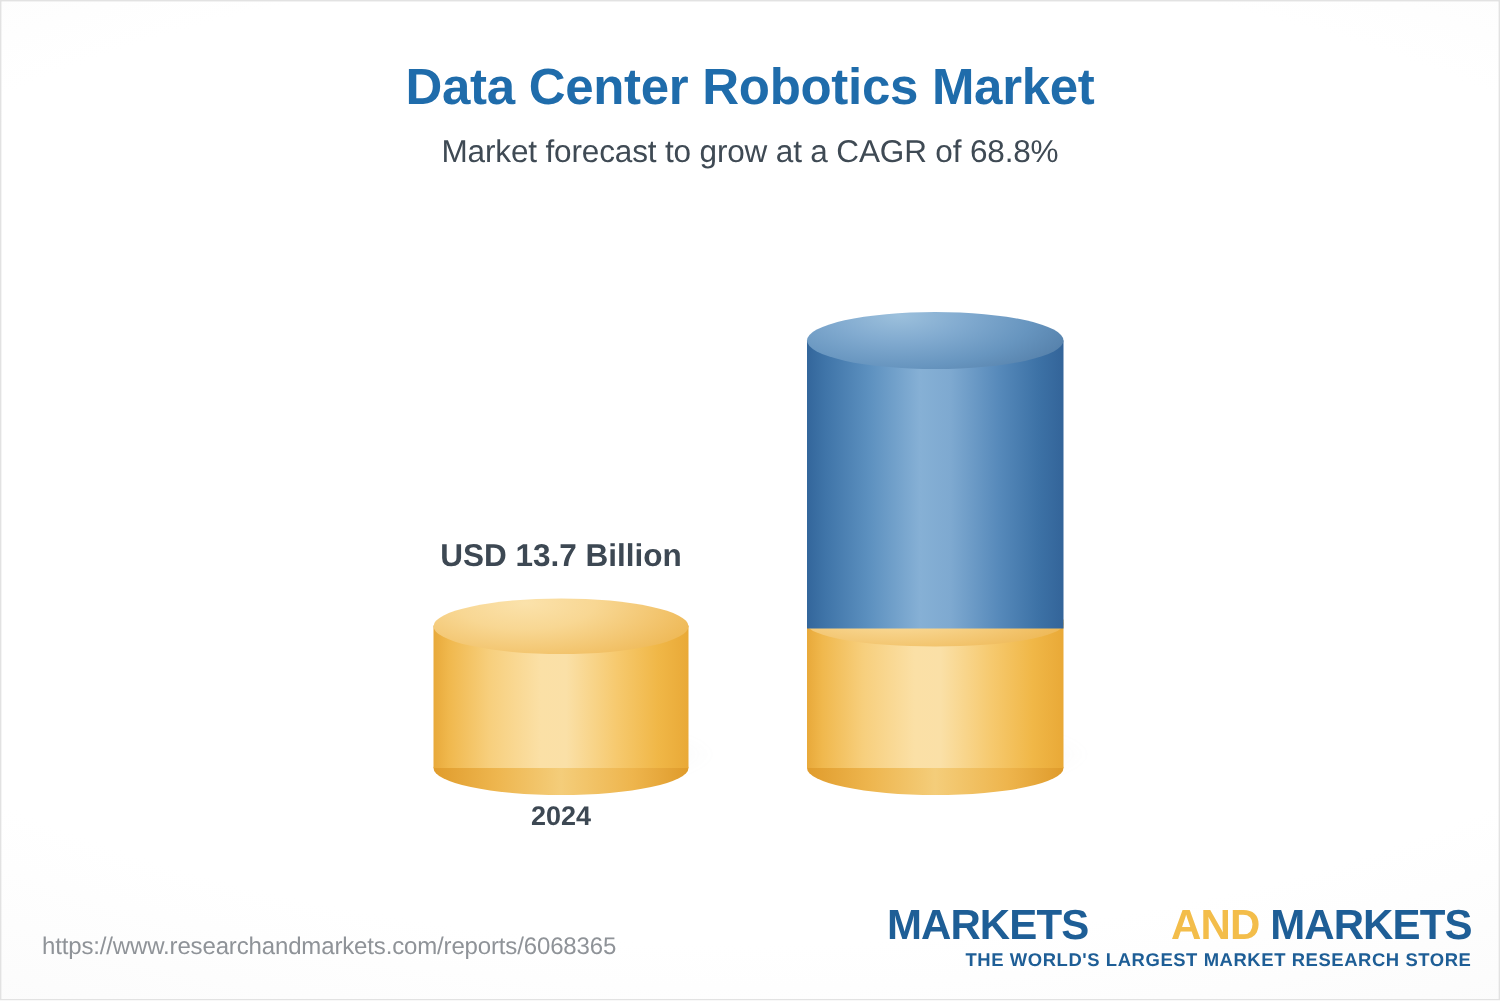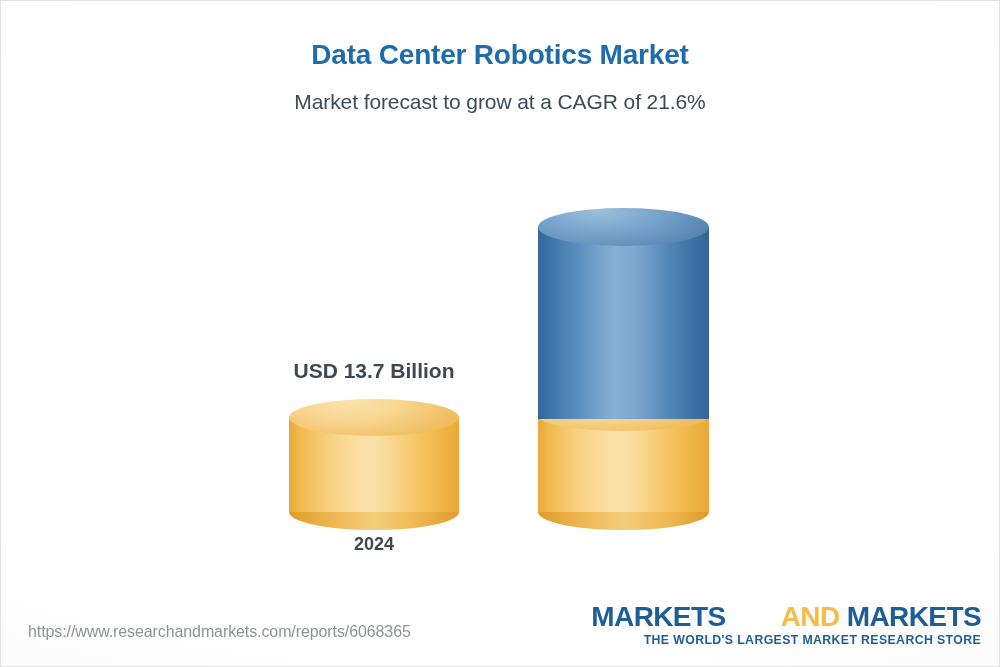--- a/index.html
+++ b/index.html
@@ -31,21 +31,21 @@
       radial-gradient(130% 90% at 50% 45%, #ffffff 0%, #ffffff 55%, rgba(245,245,245,0.85) 100%);
     pointer-events: none;
   }
 
   
   .chart-title {
     position: absolute;
     left: 0; right: 0;
     top: 38px;
     text-align: center;
-    font-size: 28px;
+    font-size: 34px;
     font-weight: bold;
     color: #1f6cab;
     letter-spacing: -0.2px;
     z-index: 6;
   }
   .chart-subtitle {
     position: absolute;
     left: 0; right: 0;
     top: 89px;
     text-align: center;
@@ -189,21 +189,21 @@
     white-space: nowrap;
     margin-top: 2px;
   }
 </style>
 </head>
 <body>
 
 <div id="canvas">
 
   <div class="chart-title">Data Center Robotics Market</div>
-  <div class="chart-subtitle">Market forecast to grow at a CAGR of 21.6%</div>
+  <div class="chart-subtitle">Market forecast to grow at a CAGR of 68.8%</div>
 
   <div class="plot">
 
     <div class="bar-group" style="left:288px; top:398px; width:170px; height:134px;">
 
       <div class="cyl-shadow" style="left:16px; top:88px; width:186px; height:42px;"></div>
 
       <div class="cyl" style="left:0; top:0; width:170px; height:114px;">
 
         <div class="cyl-cap cap-yellow-bottom" style="top:95px; height:36px;"></div>

